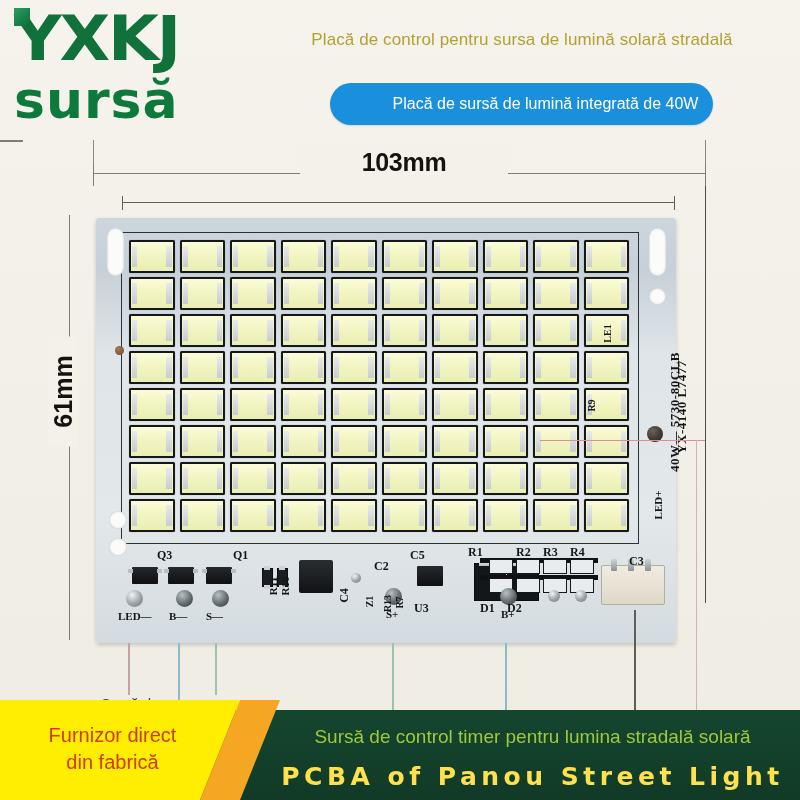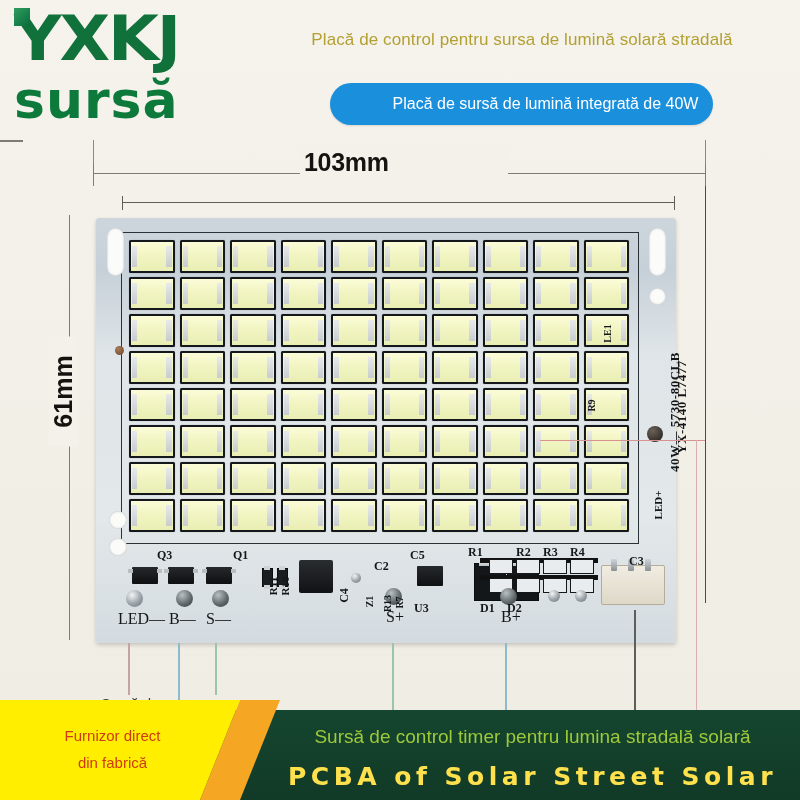--- a/index.html
+++ b/index.html
@@ -49,21 +49,21 @@
   
   #photo{position:absolute;left:0;top:140px;width:800px;height:560px;}
 
   
   .dimline{position:absolute;background:#7d7d78;}
   .dimtick{position:absolute;background:#7d7d78;width:1px;}
   #dim-top-line{left:93px;top:33px;width:612px;height:1px;}
   #dim-top-l{left:93px;top:24px;height:22px;}
   #dim-top-r{left:705px;top:24px;height:22px;}
   #dim-top-label{
-    position:absolute;left:300px;top:8px;width:200px;
+    position:absolute;left:300px;top:8px;width:200px;text-align:center;
     font-size:25px;font-weight:bold;color:#15130f;letter-spacing:-.3px;
     background:#f3f1ea;padding:0 4px;
   }
   #dim-inner-line{left:122px;top:62px;width:553px;height:1px;background:#5d5d59;}
   #dim-inner-l{left:122px;top:56px;height:14px;background:#5d5d59;}
   #dim-inner-r{left:674px;top:56px;height:14px;background:#5d5d59;}
   #dim-inner-label{
     position:absolute;left:285px;top:35px;width:230px;text-align:center;
     font-size:21px;color:#8d8d88;background:#f3f1ea;padding:0 5px;
   }
@@ -150,21 +150,21 @@
   #silk-r7{left:297px;top:379px;transform:rotate(-90deg);font-size:10px;}
   #silk-r1{left:372px;top:327px;}
   #silk-r2{left:420px;top:327px;}
   #silk-r3{left:447px;top:327px;}
   #silk-r4{left:474px;top:327px;}
   #silk-d1{left:384px;top:383px;}
   #silk-d2{left:411px;top:383px;}
 
   
   .padlabel{position:absolute;font-family:"Liberation Serif", serif;
-            font-weight:normal;font-size:16px;color:#141619;white-space:nowrap;}
+            font-weight:bold;font-size:11px;color:#141619;white-space:nowrap;}
   #pad-ledm{left:22px;top:392px;}
   #pad-bm{left:73px;top:392px;}
   #pad-sm{left:110px;top:392px;}
   #pad-sp{left:290px;top:390px;}
   #pad-bp{left:405px;top:390px;}
 
   
   .comp{position:absolute;background:#15181b;border-radius:1px;}
   .q{width:26px;height:17px;background:linear-gradient(180deg,#26292c,#0d0f11);border-radius:1px;}
   .q::before{content:"";position:absolute;left:-4px;top:2px;width:5px;height:4px;background:#b9bec2;}
@@ -240,21 +240,21 @@
     background:#ffee00;
     clip-path:polygon(0 0, 240px 0, 200px 100px, 0 100px);
   }
   #footer-orange{
     position:absolute;left:150px;top:0px;width:130px;height:100px;
     background:#f5a623;
     clip-path:polygon(90px 0, 130px 0, 90px 100px, 50px 100px);
   }
   #footer-yellow-text{
     position:absolute;left:10px;top:22px;width:205px;text-align:center;
-    font-size:15px;line-height:27px;color:#cf3a13;white-space:pre-line;
+    font-size:20px;line-height:27px;color:#cf3a13;white-space:pre-line;
   }
   #footer-line1{
     position:absolute;left:270px;top:26px;width:525px;text-align:center;
     font-size:19px;color:#9ec93a;white-space:nowrap;
   }
   #footer-line2{
     position:absolute;left:270px;top:62px;width:525px;text-align:center;
     font-family:"DejaVu Sans", sans-serif;
     font-size:25px;font-weight:bold;color:#ffe14d;letter-spacing:4.5px;
     white-space:nowrap;
@@ -485,16 +485,16 @@
     <div class="callout" id="co-ledp">Sursă de lumină +</div>
   </div>
 
   <div id="footer">
     <div id="footer-green"></div>
     <div id="footer-orange"></div>
     <div id="footer-yellow"></div>
     <div id="footer-yellow-text">Furnizor direct
 din fabrică</div>
     <div id="footer-line1">Sursă de control timer pentru lumina stradală solară</div>
-    <div id="footer-line2">PCBA of Solar Street Solar</div>
+    <div id="footer-line2">PCBA of Panou Street Light</div>
   </div>
 
 </div>
 
 </body></html>

